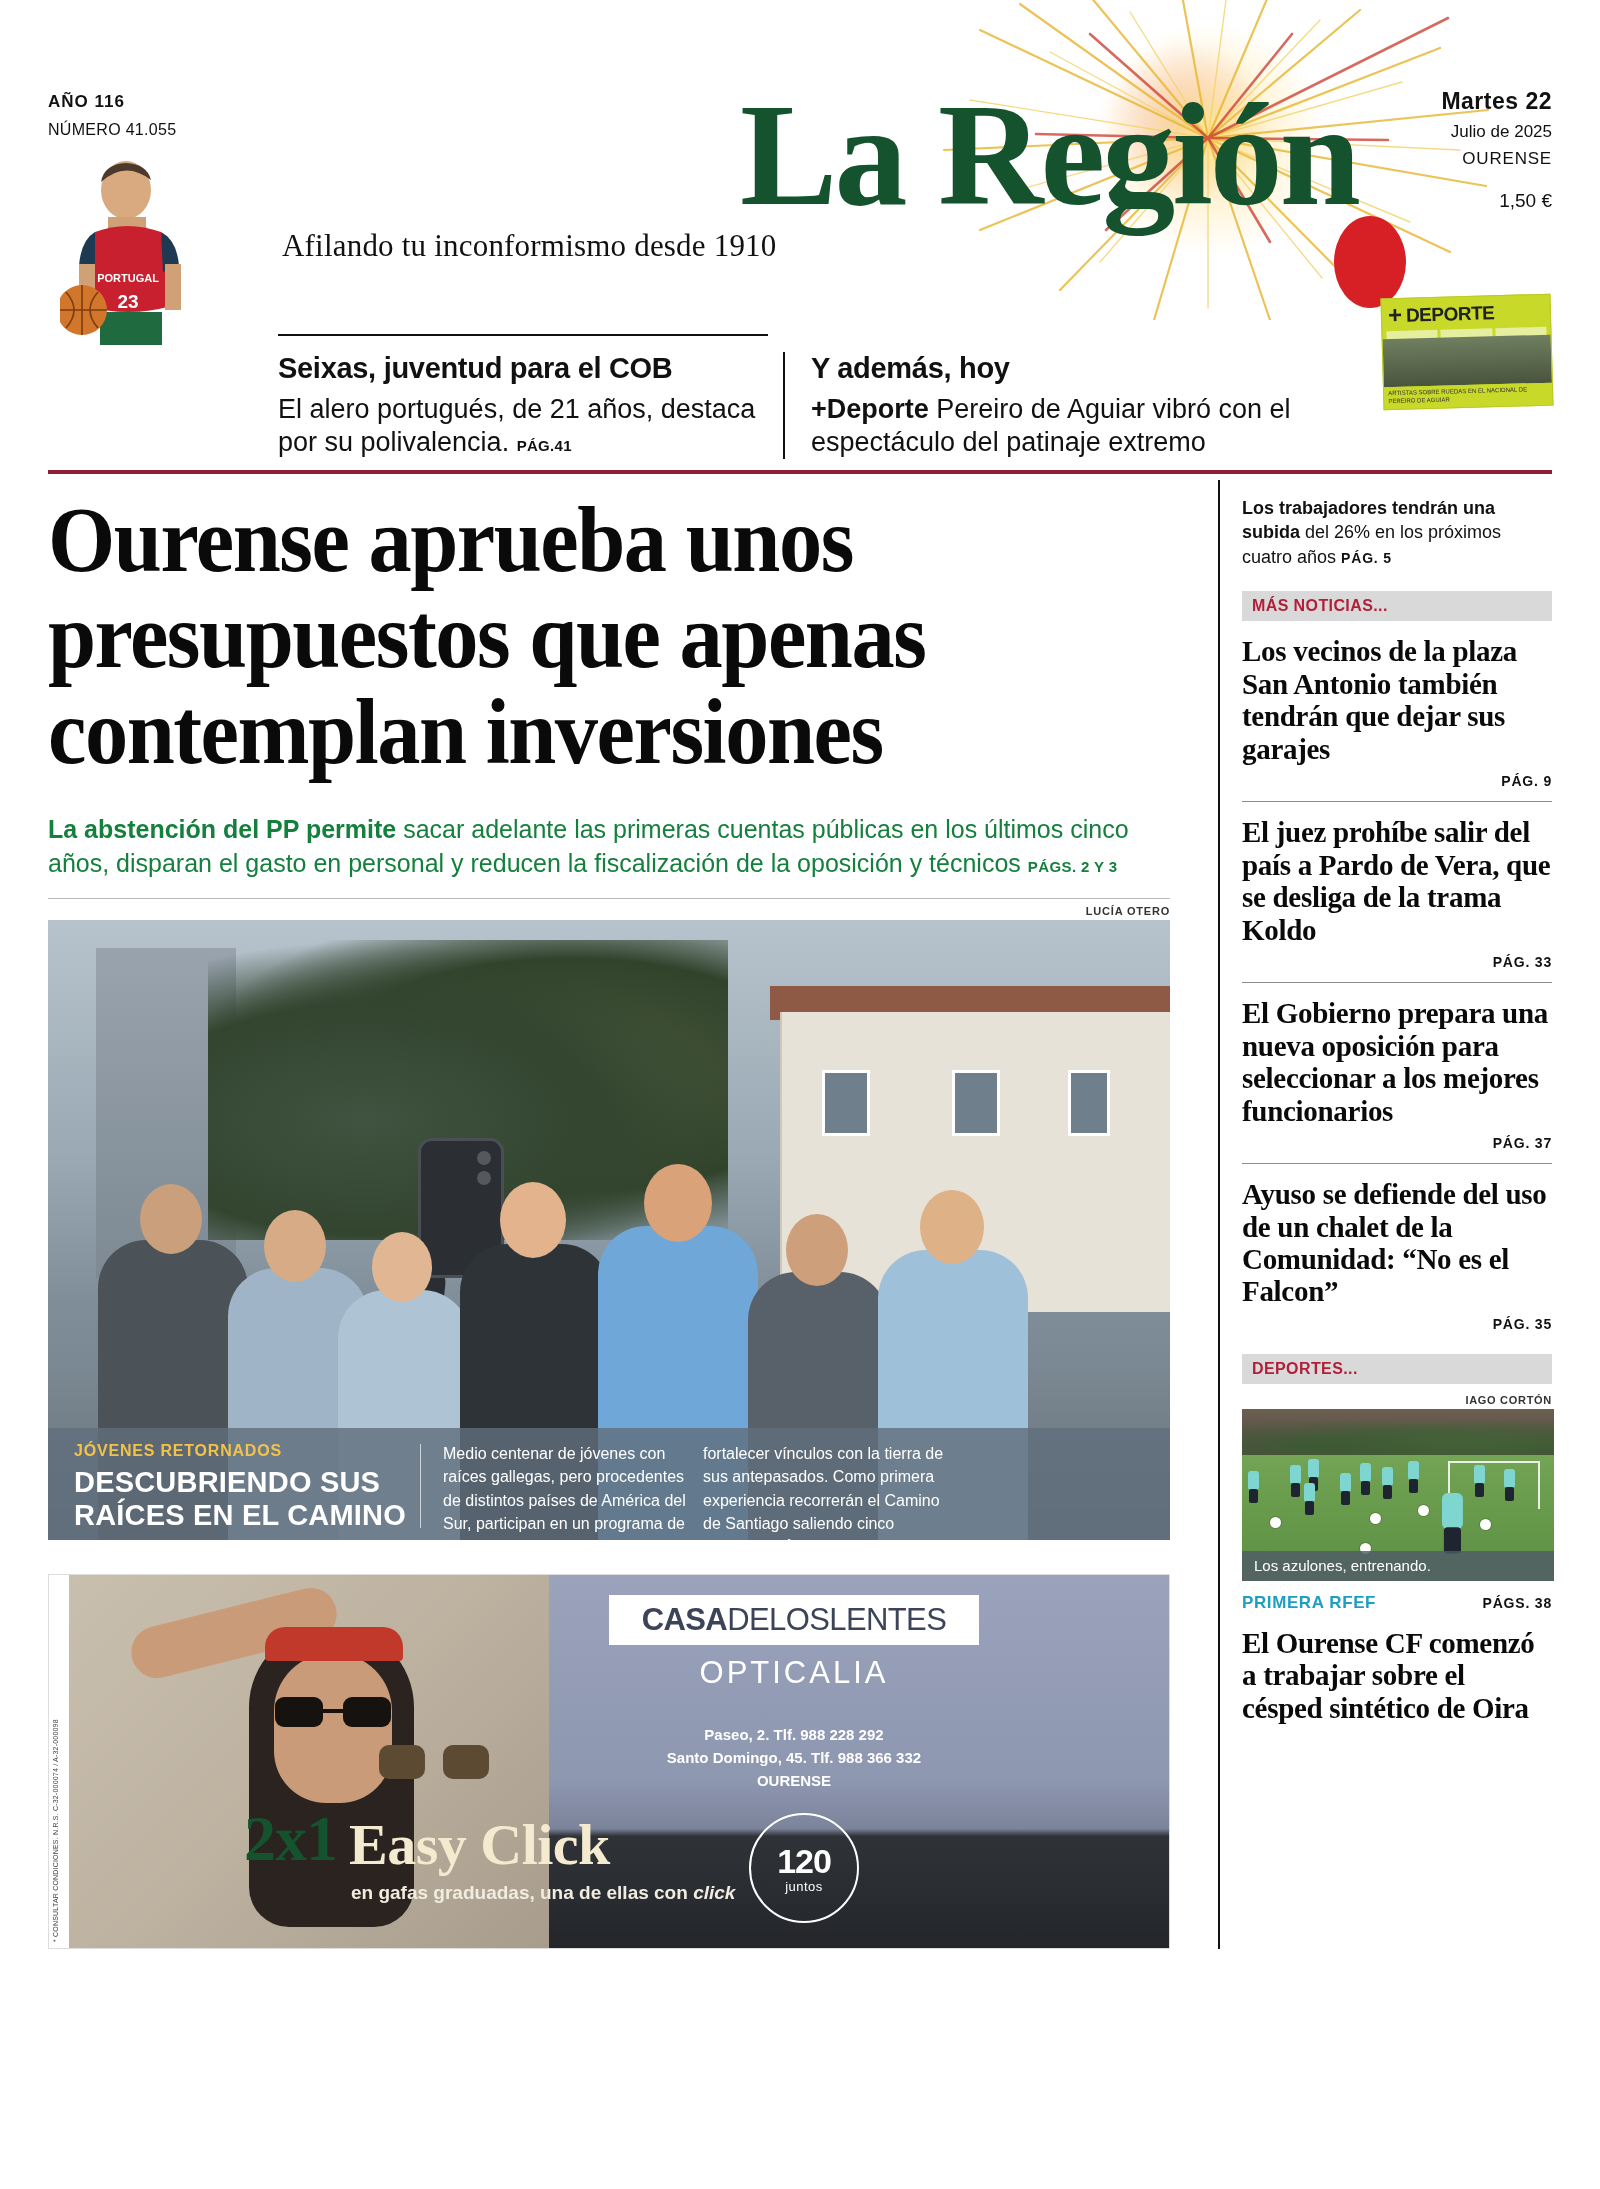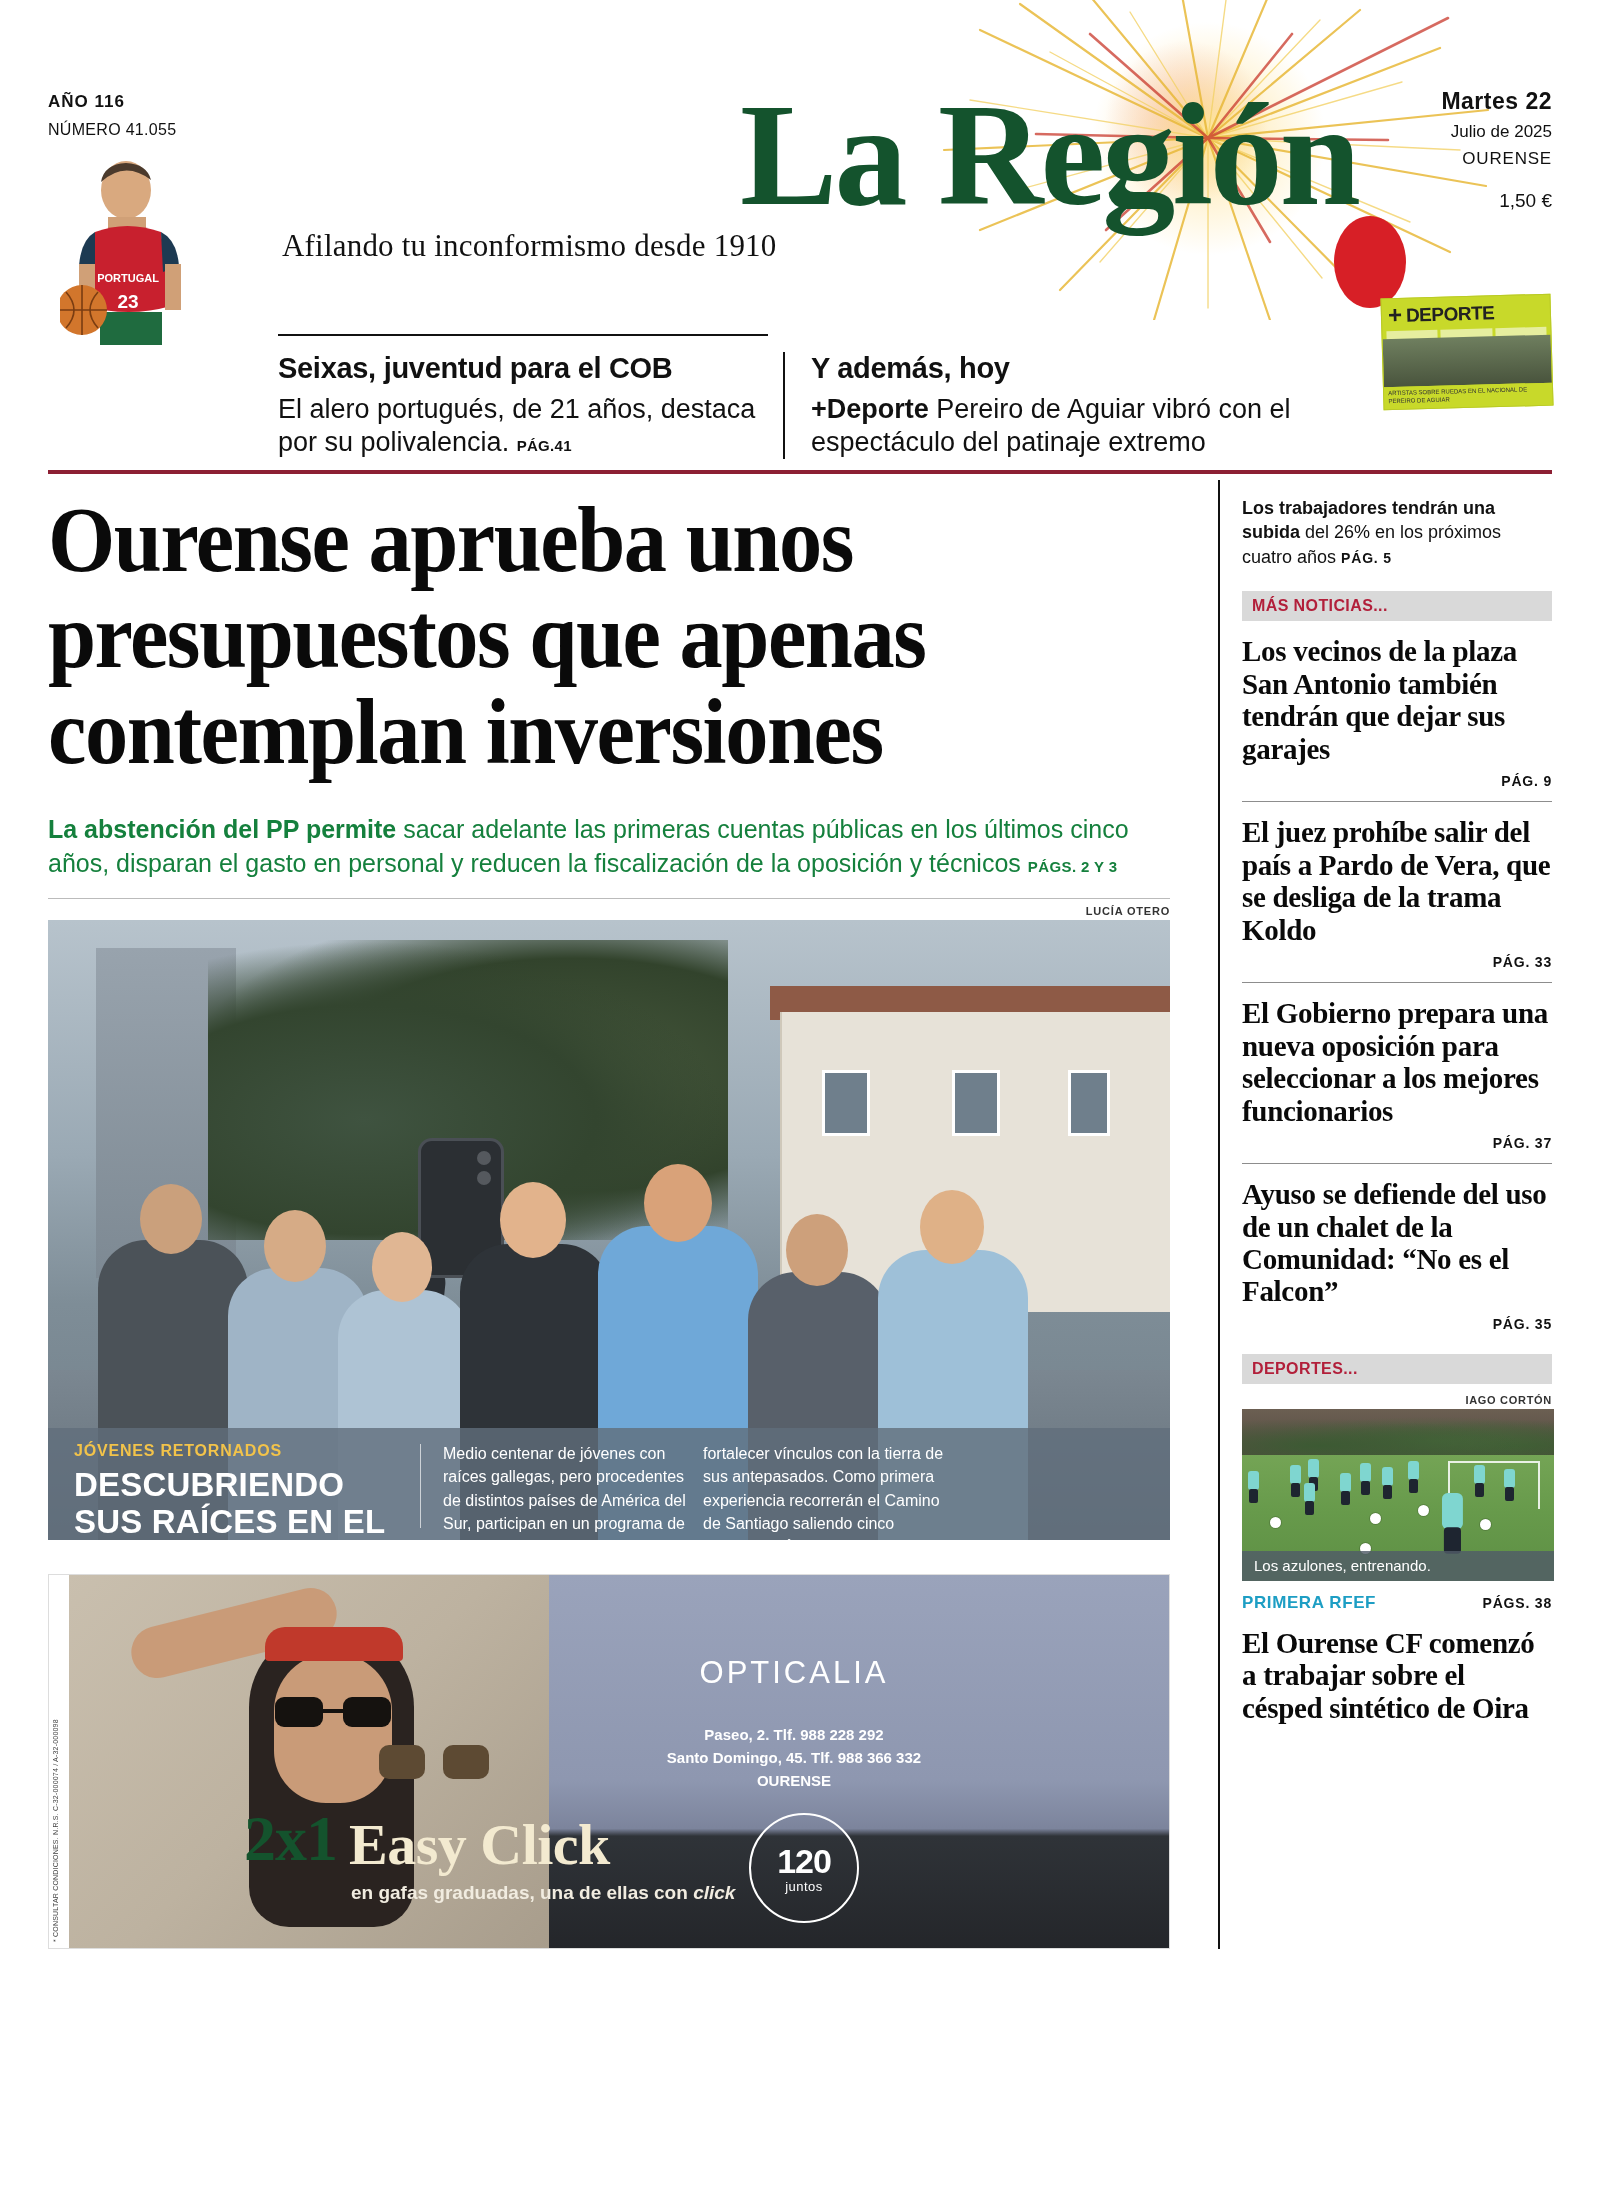--- a/index.html
+++ b/index.html
@@ -279,21 +279,21 @@
     display: flex;
     color: #fff;
     padding: 14px 18px 10px 26px;
     z-index: 4;
   }
   .cap-left { width: 340px; }
   .cap-kicker {
     font-size: 16px; font-weight: bold; color: #f2c34a; letter-spacing: 0.8px;
   }
   .cap-title {
-    font-size: 33px; font-weight: bold; line-height: 1.13; margin-top: 6px; letter-spacing: 0.2px;
+    font-size: 29px; font-weight: bold; line-height: 1.13; margin-top: 6px; letter-spacing: 0.2px;
   }
   .cap-vrule { width: 1px; background: rgba(255,255,255,0.65); margin: 2px 22px 2px 6px; }
   .cap-col {
     width: 260px; font-size: 16px; line-height: 1.46; padding-right: 14px;
   }
   .cap-col .pagref-inline { font-weight: bold; font-size: 14px; }
 
   
   .ad-box {
     position: relative;
@@ -688,20 +688,23 @@
                 <i></i>
               </div>
             <div class="ad-shades2">
                 <i></i>
                 <i></i>
               </div>
           </div>
 
           <div class="ad-landscape"></div>
 
+          <div class="ad-logo-bar">
+            <span><b>CASA</b><span>DELOSLENTES</span></span>
+          </div>
           <div class="ad-opticalia">OPTICALIA</div>
           <div class="ad-addr">
             <div>Paseo, 2. Tlf. 988 228 292</div>
             <div>Santo Domingo, 45. Tlf. 988 366 332</div>
             <div>OURENSE</div>
           </div>
           <div class="ad-120">
             <span class="n">120</span>
             <span class="j">juntos</span>
           </div>

